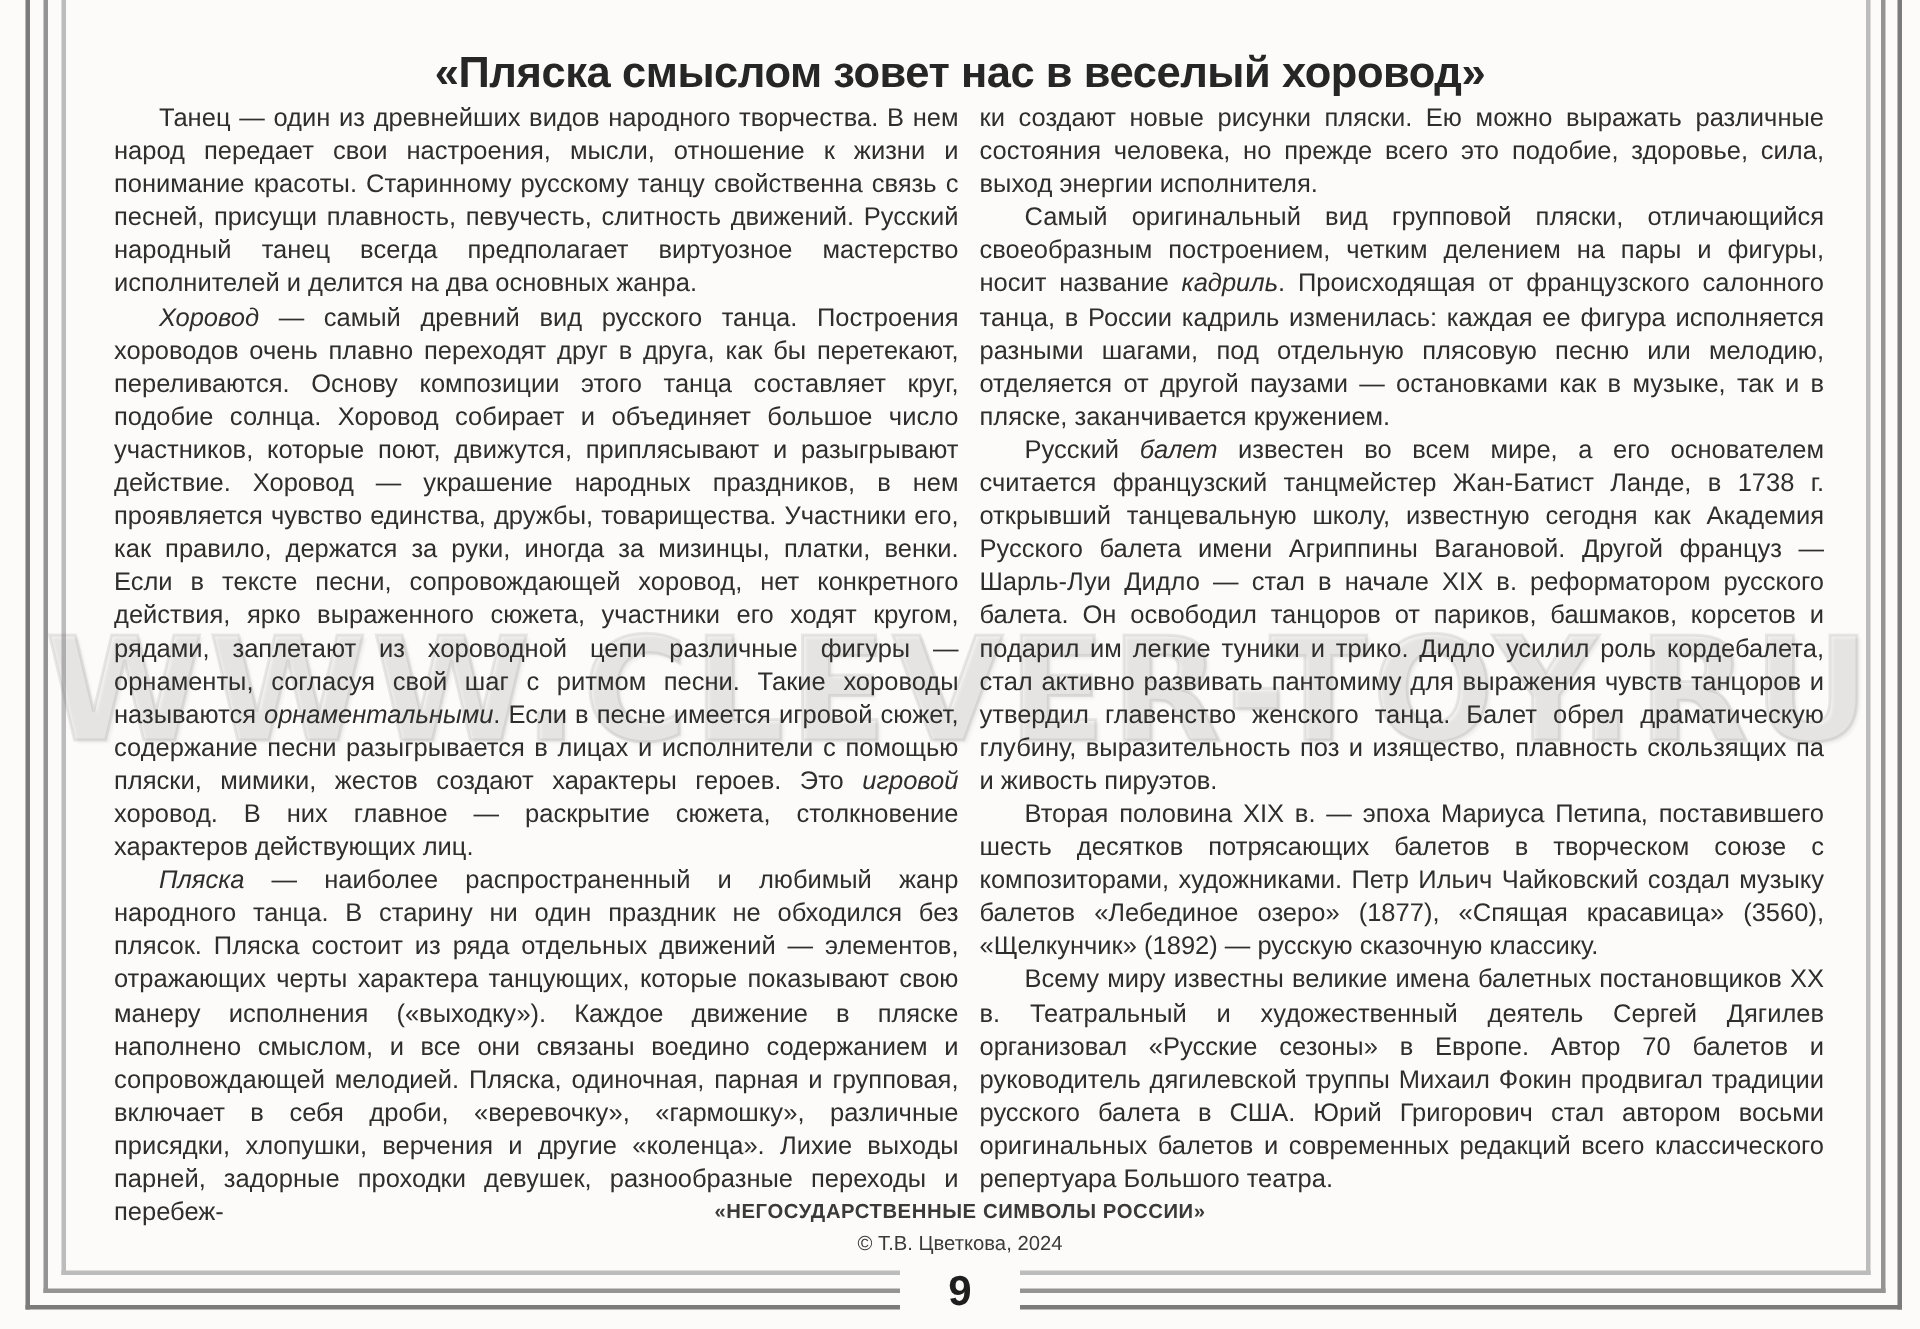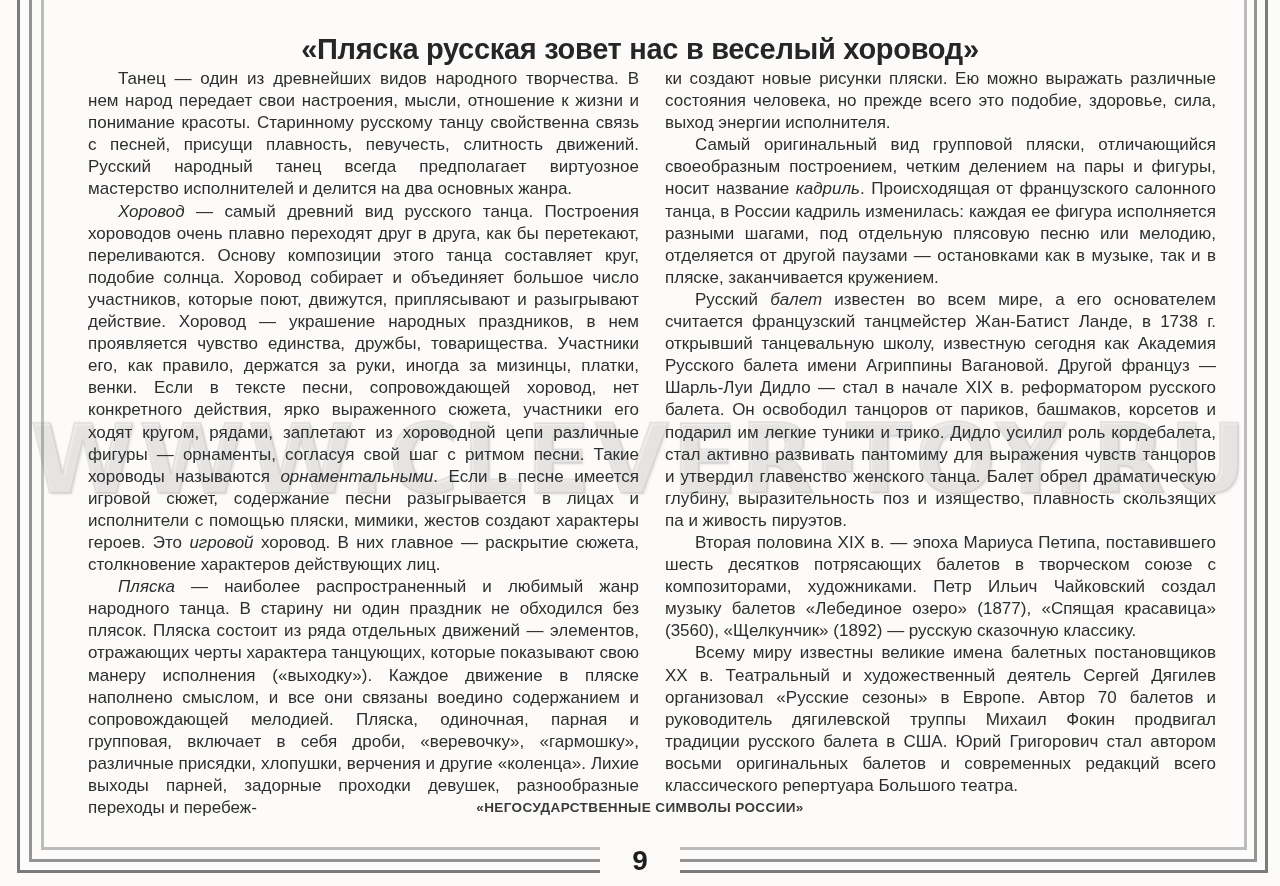--- a/index.html
+++ b/index.html
@@ -28,21 +28,21 @@
   .title{
     position:absolute;top:14px;left:60px;right:60px;
     text-align:center;
     font-size:29px;font-weight:bold;color:#262626;
     letter-spacing:-0.3px;
   }
   .columns{
     position:absolute;top:68px;left:76px;right:64px;
     display:flex;gap:14px;
   }
-  .col{width:50%;text-align:justify;font-size:17px;line-height:22.1px;margin-left:12px;}
+  .col{width:50%;text-align:justify;font-size:17px;line-height:22.1px;}
   .col p{margin:0;}
   .col p.indent{text-indent:30px;}
   .col em{font-style:italic;}
   .watermark{
     position:absolute;top:388px;left:0;right:0;
     text-align:center;
     font-size:96px;font-weight:bold;letter-spacing:3px;
     color:rgba(70,70,70,0.05);
     -webkit-text-stroke:2px rgba(110,110,110,0.14);
     text-shadow:2px 2px 2px rgba(120,120,120,0.10);
@@ -68,38 +68,39 @@
 <body>
 
 <div class="page">
 
   <div class="frame frame-outer"></div>
   <div class="frame frame-middle"></div>
   <div class="frame frame-inner"></div>
 
   <div class="watermark">WWW.CLEVER-TOY.RU</div>
 
-  <h1 class="title">«Пляска русская зовет нас в веселый хоровод»</h1>
+  <h1 class="title">«Пляска смыслом зовет нас в веселый хоровод»</h1>
 
   <div class="columns">
     <div class="col">
         <p class="indent"><span>Танец — один из древнейших видов народного творчества. В нем народ передает свои настроения, мысли, отношение к жизни и понимание красоты. Старинному русскому танцу свойственна связь с песней, присущи плавность, певучесть, слитность движений. Русский народный танец всегда предполагает виртуозное мастерство исполнителей и делится на два основных жанра.</span></p>
         <p class="indent"><em>Хоровод</em><span> — самый древний вид русского танца. Построения хороводов очень плавно переходят друг в друга, как бы перетекают, переливаются. Основу композиции этого танца составляет круг, подобие солнца. Хоровод собирает и объединяет большое число участников, которые поют, движутся, приплясывают и разыгрывают действие. Хоровод — украшение народных праздников, в нем проявляется чувство единства, дружбы, товарищества. Участники его, как правило, держатся за руки, иногда за мизинцы, платки, венки. Если в тексте песни, сопровождающей хоровод, нет конкретного действия, ярко выраженного сюжета, участники его ходят кругом, рядами, заплетают из хороводной цепи различные фигуры — орнаменты, согласуя свой шаг с ритмом песни. Такие хороводы называются </span><em>орнаментальными</em><span>. Если в песне имеется игровой сюжет, содержание песни разыгрывается в лицах и исполнители с помощью пляски, мимики, жестов создают характеры героев. Это </span><em>игровой</em><span> хоровод. В них главное — раскрытие сюжета, столкновение характеров действующих лиц.</span></p>
         <p class="indent"><em>Пляска</em><span> — наиболее распространенный и любимый жанр народного танца. В старину ни один праздник не обходился без плясок. Пляска состоит из ряда отдельных движений — элементов, отражающих черты характера танцующих, которые показывают свою манеру исполнения («выходку»). Каждое движение в пляске наполнено смыслом, и все они связаны воедино содержанием и сопровождающей мелодией. Пляска, одиночная, парная и групповая, включает в себя дроби, «веревочку», «гармошку», различные присядки, хлопушки, верчения и другие «коленца». Лихие выходы парней, задорные проходки девушек, разнообразные переходы и перебеж-</span></p>
       </div>
     <div class="col">
         <p><span>ки создают новые рисунки пляски. Ею можно выражать различные состояния человека, но прежде всего это подобие, здоровье, сила, выход энергии исполнителя.</span></p>
         <p class="indent"><span>Самый оригинальный вид групповой пляски, отличающийся своеобразным построением, четким делением на пары и фигуры, носит название </span><em>кадриль</em><span>. Происходящая от французского салонного танца, в России кадриль изменилась: каждая ее фигура исполняется разными шагами, под отдельную плясовую песню или мелодию, отделяется от другой паузами — остановками как в музыке, так и в пляске, заканчивается кружением.</span></p>
         <p class="indent"><span>Русский </span><em>балет</em><span> известен во всем мире, а его основателем считается французский танцмейстер Жан-Батист Ланде, в 1738 г. открывший танцевальную школу, известную сегодня как Академия Русского балета имени Агриппины Вагановой. Другой француз — Шарль-Луи Дидло — стал в начале XIX в. реформатором русского балета. Он освободил танцоров от париков, башмаков, корсетов и подарил им легкие туники и трико. Дидло усилил роль кордебалета, стал активно развивать пантомиму для выражения чувств танцоров и утвердил главенство женского танца. Балет обрел драматическую глубину, выразительность поз и изящество, плавность скользящих па и живость пируэтов.</span></p>
         <p class="indent"><span>Вторая половина XIX в. — эпоха Мариуса Петипа, поставившего шесть десятков потрясающих балетов в творческом союзе с композиторами, художниками. Петр Ильич Чайковский создал музыку балетов «Лебединое озеро» (1877), «Спящая красавица» (3560), «Щелкунчик» (1892) — русскую сказочную классику.</span></p>
         <p class="indent"><span>Всему миру известны великие имена балетных постановщиков XX в. Театральный и художественный деятель Сергей Дягилев организовал «Русские сезоны» в Европе. Автор 70 балетов и руководитель дягилевской труппы Михаил Фокин продвигал традиции русского балета в США. Юрий Григорович стал автором восьми оригинальных балетов и современных редакций всего классического репертуара Большого театра.</span></p>
       </div>
   </div>
 
   <div class="footer">
     <div class="series">«НЕГОСУДАРСТВЕННЫЕ СИМВОЛЫ РОССИИ»</div>
+    <div class="copyright">© Т.В. Цветкова, 2024</div>
   </div>
 
   <div class="pagenum-box">
     <span>9</span>
   </div>
 
 </div>
 
 </body></html>

